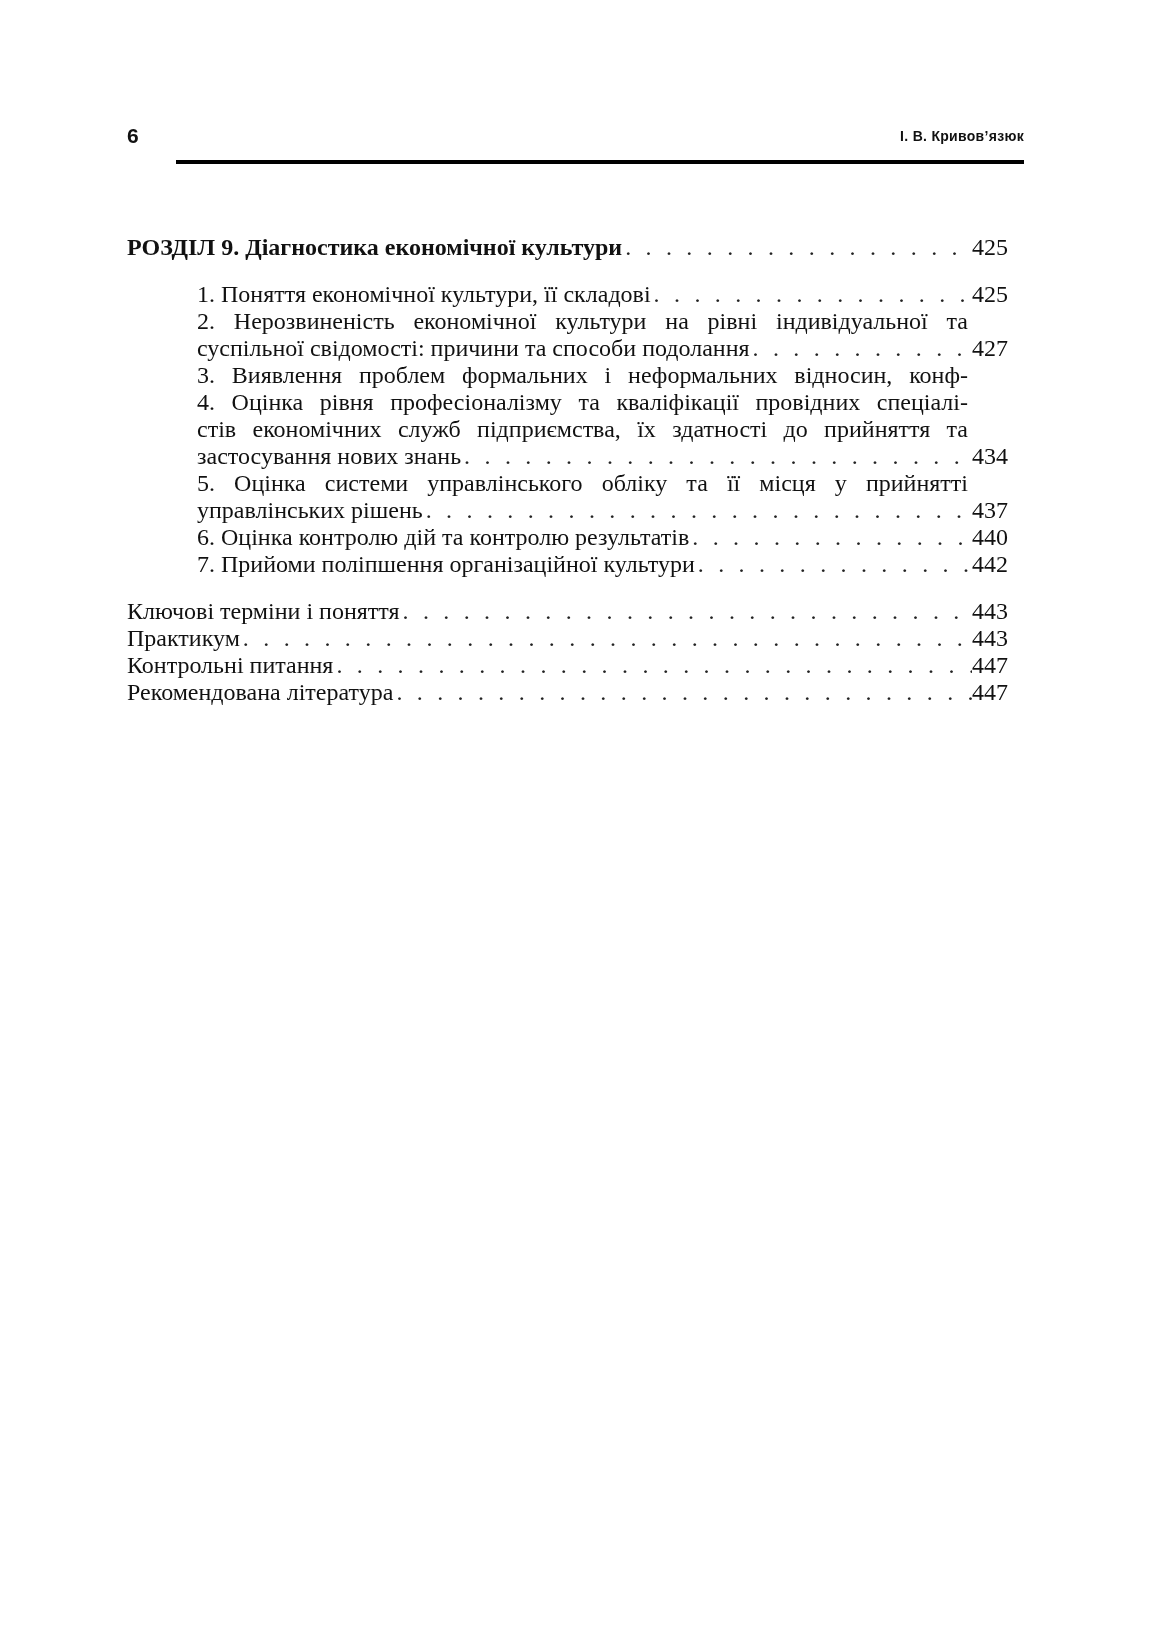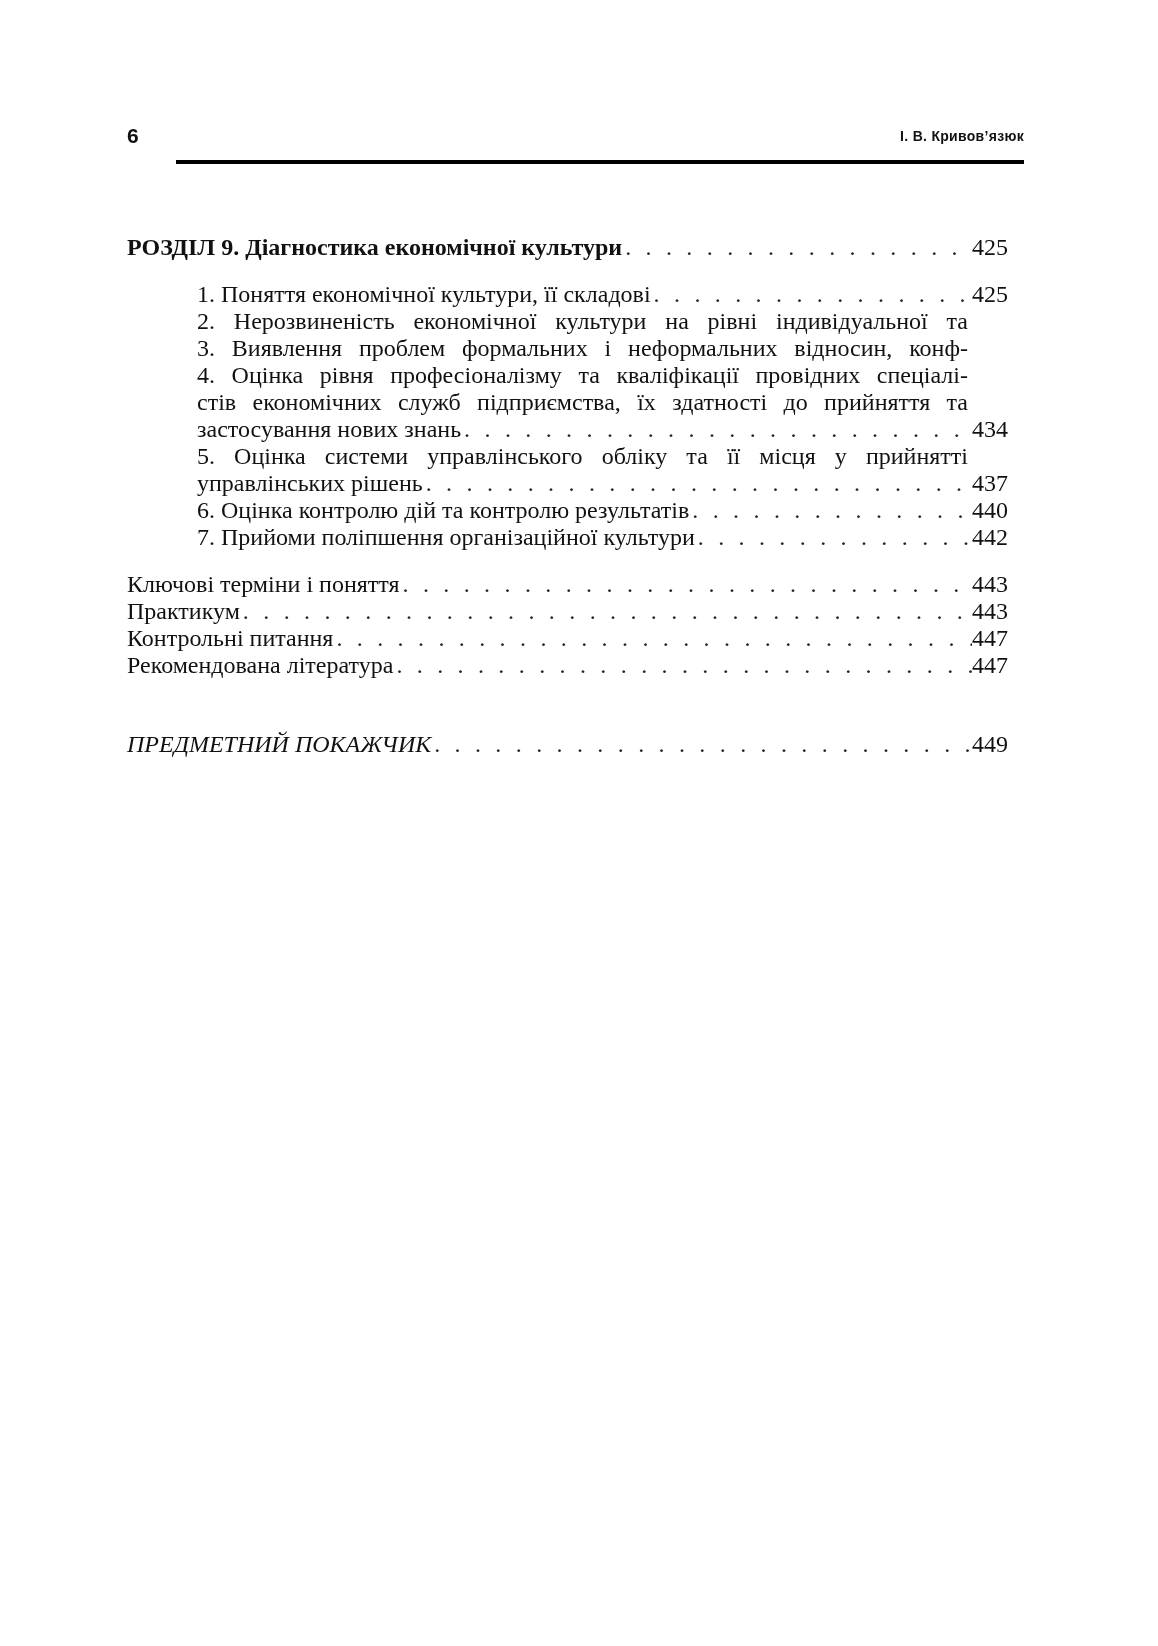--- a/index.html
+++ b/index.html
@@ -48,20 +48,25 @@
   <div class="entry sub">
     <div class="line">
       <span class="text">1. Поняття економічної культури, її складові</span>
       <span class="leader"></span>
       <span class="pg">425</span>
     </div>
   </div>
 
   <div class="entry sub">
     <div class="line justify"><span>2. Нерозвиненість економічної культури на рівні індивідуальної та</span></div>
+    <div class="line">
+      <span class="text">суспільної свідомості: причини та способи подолання</span>
+      <span class="leader"></span>
+      <span class="pg">427</span>
+    </div>
   </div>
 
   <div class="entry sub">
     <div class="line justify"><span>3. Виявлення проблем формальних і неформальних відносин, конф-</span></div>
   </div>
 
   <div class="entry sub">
     <div class="line justify"><span>4. Оцінка рівня професіоналізму та кваліфікації провідних спеціалі-</span></div>
     <div class="line justify"><span>стів економічних служб підприємства, їх здатності до прийняття та</span></div>
     <div class="line">
@@ -122,21 +127,14 @@
   <div class="entry">
     <div class="line">
       <span class="text">Рекомендована література</span>
       <span class="leader"></span>
       <span class="pg">447</span>
     </div>
   </div>
 
   <div class="gap-index"></div>
 
-  <div class="entry italic">
-    <div class="line">
-      <span class="text">ПРЕДМЕТНИЙ ПОКАЖЧИК</span>
-      <span class="leader"></span>
-      <span class="pg">449</span>
-    </div>
-  </div>
 
 </div>
 
 </body></html>

